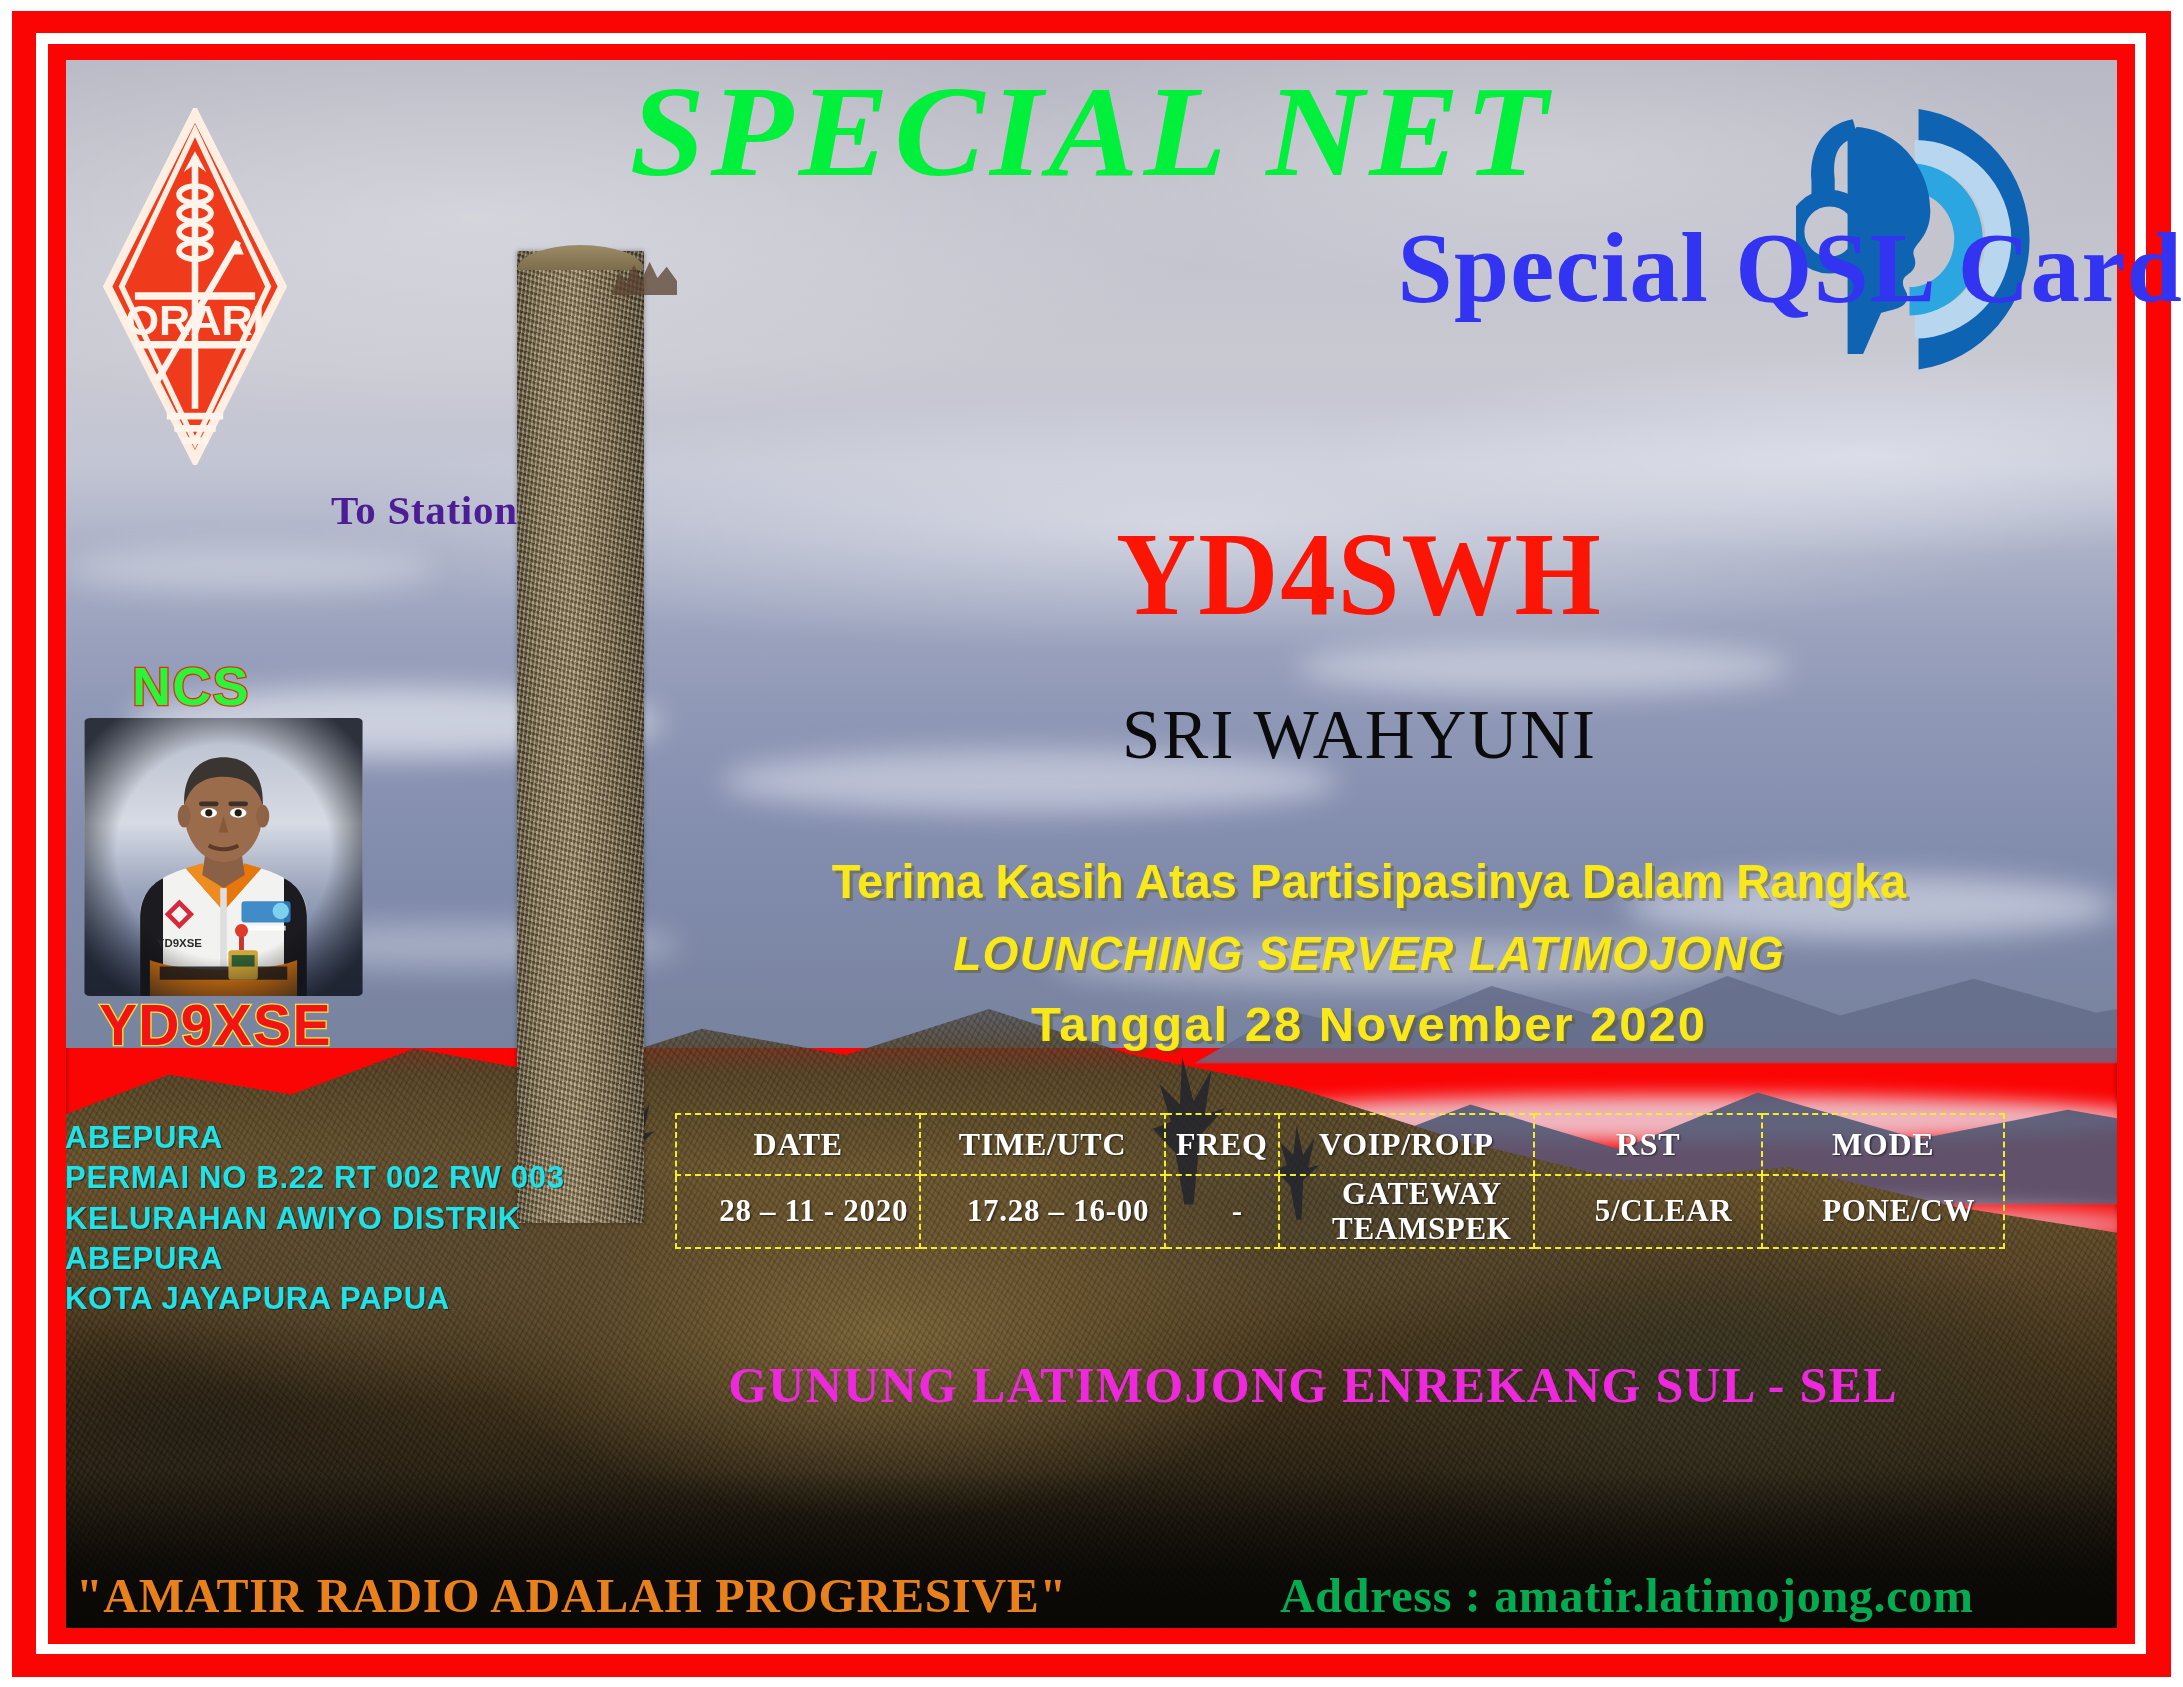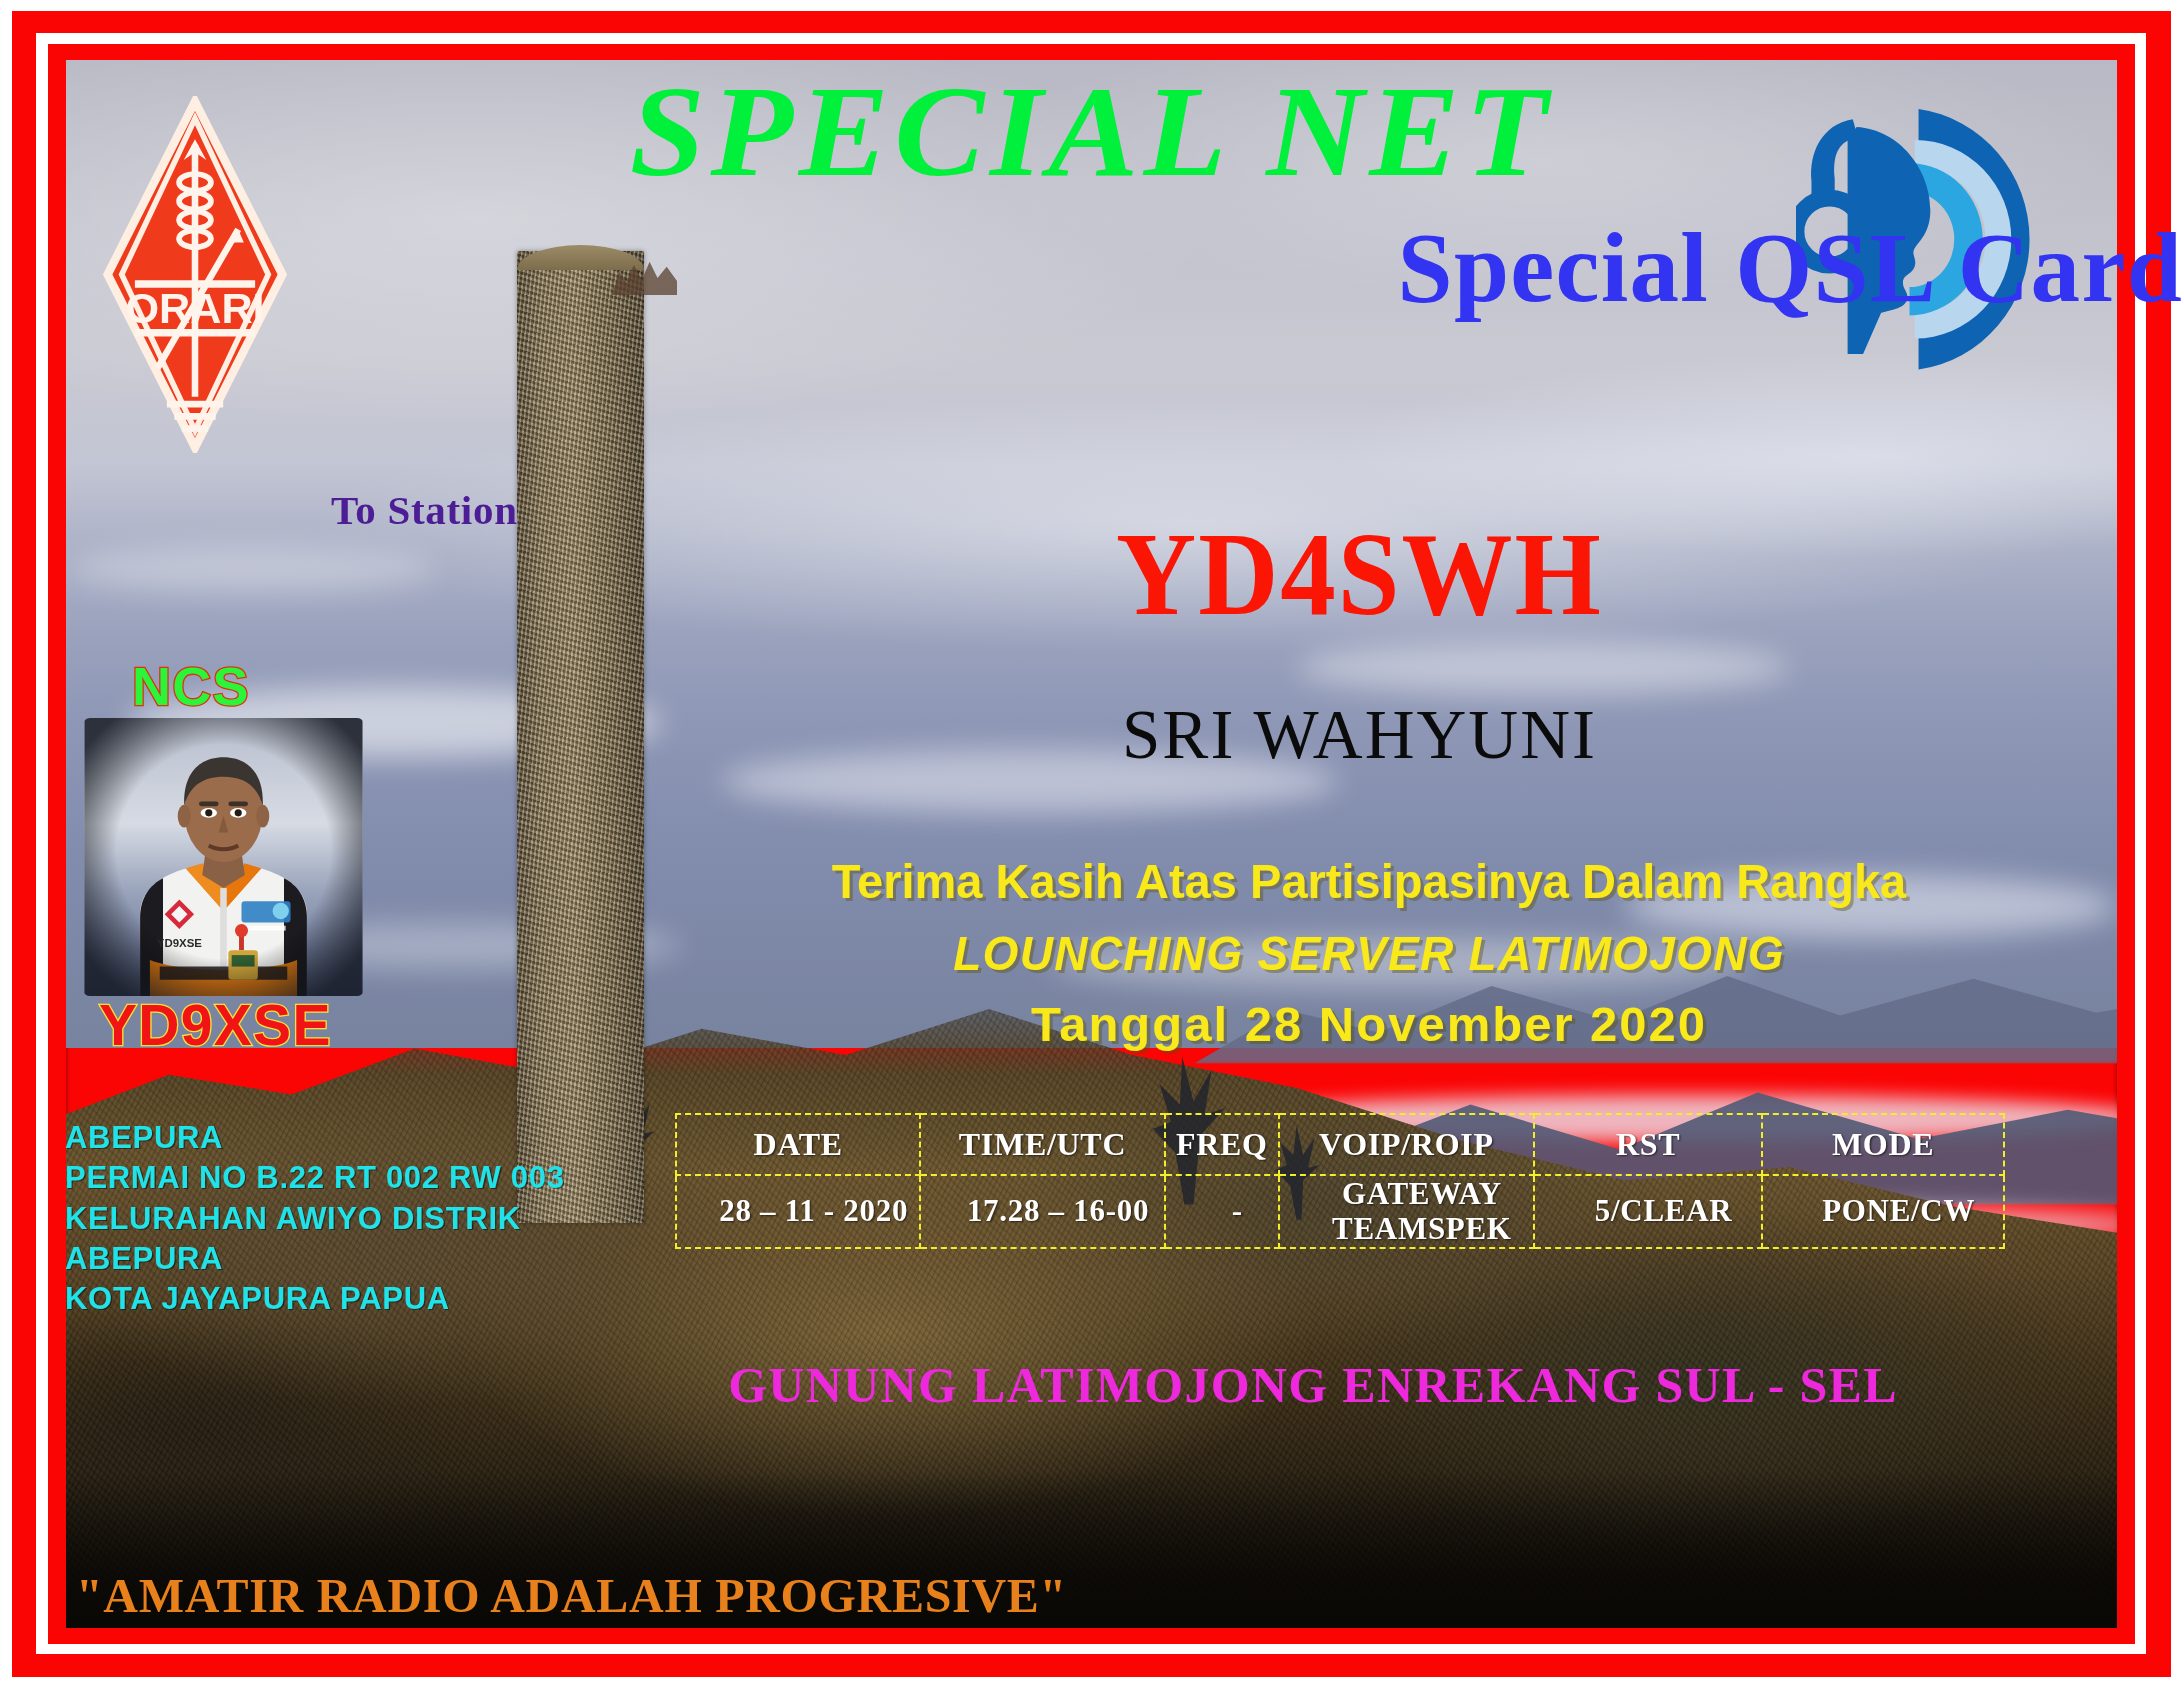--- a/index.html
+++ b/index.html
@@ -253,21 +253,21 @@
     text-align: right;
     font-family: "Liberation Serif", "DejaVu Serif", serif;
     font-weight: bold;
     font-size: 99px;
     line-height: 1;
     letter-spacing: 1.3px;
     color: #3333f2;
   }
 
   
-  #orari-logo { left: 99px; top: 96px; width: 192px; height: 357px; }
+  #orari-logo { left: 99px; top: 108px; width: 192px; height: 357px; }
   
   #headset-logo { left: 1796px; top: 96px; width: 258px; height: 284px; }
 
   
   #to-station {
     left: 331px; top: 486px;
     font-family: "Liberation Serif", "DejaVu Serif", serif;
     font-weight: bold;
     font-size: 41px;
     color: #4c1d95;
@@ -628,15 +628,16 @@
         </td>
         <td>5/CLEAR</td>
         <td>PONE/CW</td>
       </tr>
     </tbody>
   </table>
 
   <div class="abs" id="location-line">GUNUNG LATIMOJONG ENREKANG SUL - SEL</div>
 
   <div class="abs" id="footer-motto">"AMATIR  RADIO ADALAH PROGRESIVE"</div>
+  <div class="abs" id="footer-address">Address  : amatir.latimojong.com</div>
 
 </div>
 
 
 </body></html>

